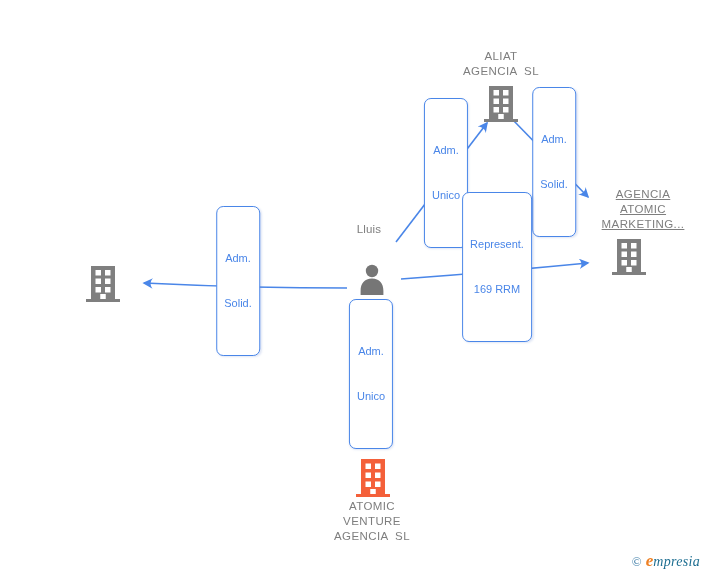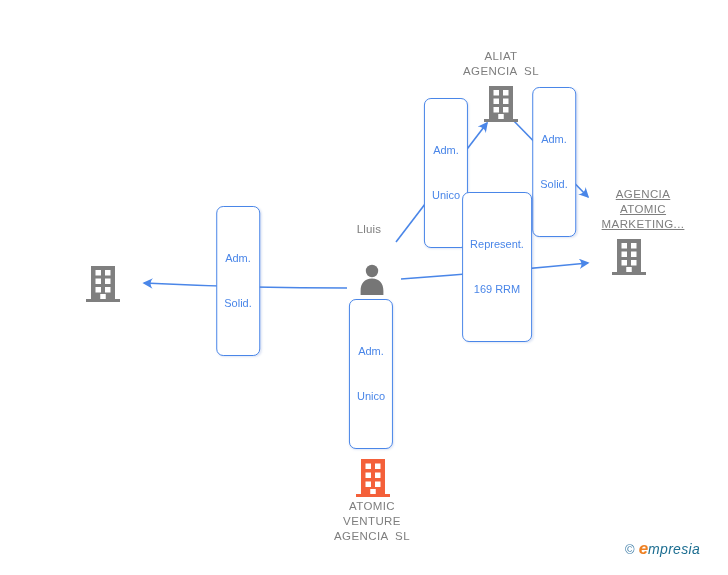--- a/index.html
+++ b/index.html
@@ -15,22 +15,22 @@
   }
   .node-label div{white-space:pre;}
   .node-icon{position:absolute;}
   .edge-label{
     position:absolute;transform:translate(-50%,-50%);
     background:#ffffff;border:1.5px solid #4a86e8;border-radius:7px;
     color:#4a86e8;font-size:11px;line-height:15px;text-align:center;
     padding:14px 7px;white-space:pre;box-shadow:1px 1px 2px rgba(90,120,200,.18);
   }
   #watermark{
-    position:absolute;right:8px;bottom:16px;
-    font-family:Liberation Sans, sans-serif;font-style:italic;
+    position:absolute;right:8px;bottom:4px;
+    font-family:Liberation Serif, serif;font-style:italic;
     user-select:none;
   }
   #watermark .copy{color:#3f7ea8;font-size:13px;font-style:normal;margin-right:4px;}
   #watermark .brand-e{color:#ee8023;font-size:17px;font-weight:bold;}
   #watermark .brand-rest{color:#1d6e91;font-size:14px;letter-spacing:.3px;}
 </style>
 </head>
 <body>
 
 <div id="stage">

